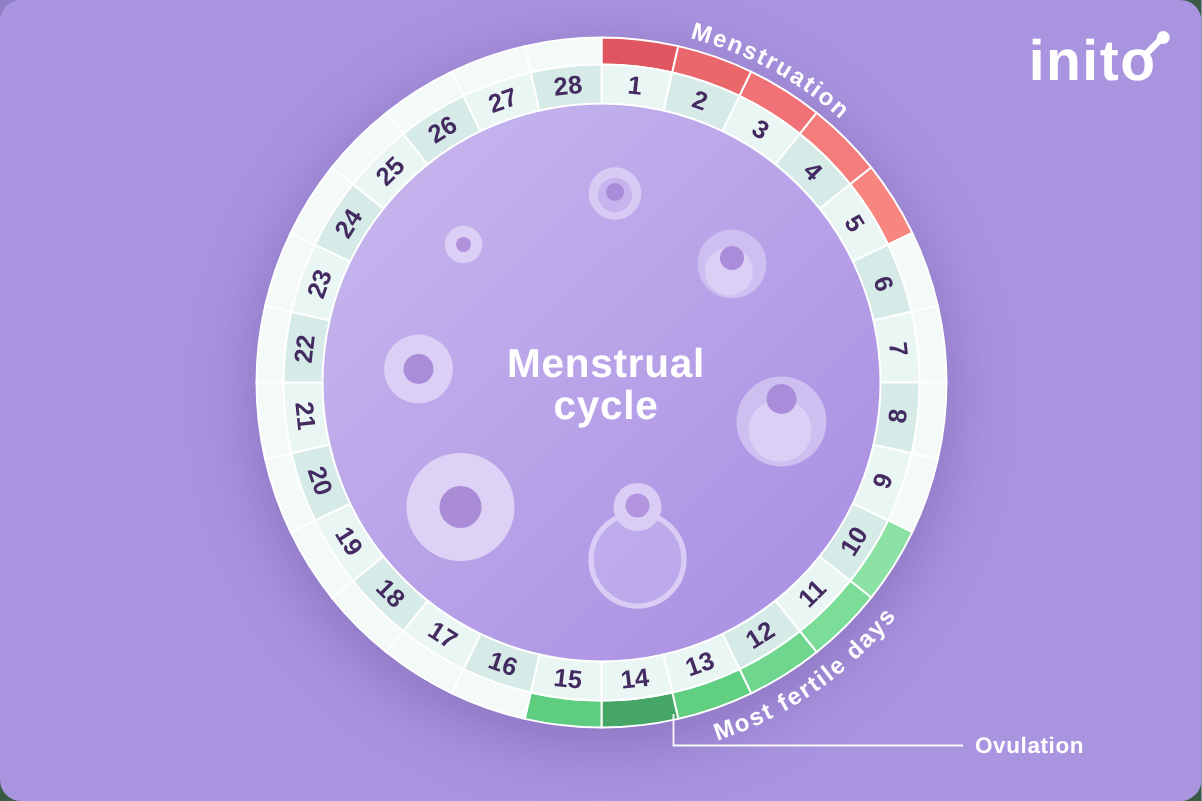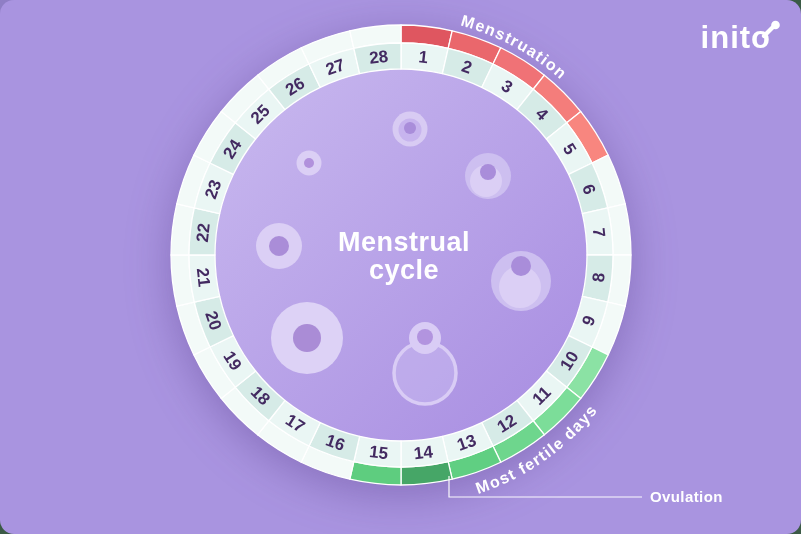--- a/index.html
+++ b/index.html
@@ -13,21 +13,21 @@
     background:#a994e0;border-radius:14px;overflow:hidden;
   }
   svg{display:block;}
   .wheel-group{filter:drop-shadow(0px 10px 22px rgba(74,46,122,.35));}
   .day-num{font-weight:700;font-size:17px;fill:#432a61;}
   .arc-label{font-weight:700;font-size:16px;fill:#ffffff;letter-spacing:1.3px;}
   .center-title{font-weight:700;font-size:27px;fill:#ffffff;letter-spacing:.5px;}
   .ovu-label{font-weight:700;font-size:15px;fill:#ffffff;letter-spacing:.4px;}
   .logo{
     position:absolute;top:22px;right:30px;color:#fff;
-    font-weight:700;font-size:31px;letter-spacing:1px;line-height:1;
+    font-weight:700;font-size:38px;letter-spacing:1px;line-height:1;
   }
   .logo-inner{position:relative;display:inline-block;}
   .logo-tail{position:absolute;right:-13px;top:-4px;}
 </style>
 </head>
 <body style="background: radial-gradient(190px at 0px 0px, rgb(143, 126, 197) 0%, rgb(143, 126, 197) 28%, rgb(59, 90, 70) 100%);">
 
 <div class="card" style="background: rgb(169, 148, 224);">
 
   <svg id="wheel-svg" width="801" height="534" viewBox="0 0 801 534">

